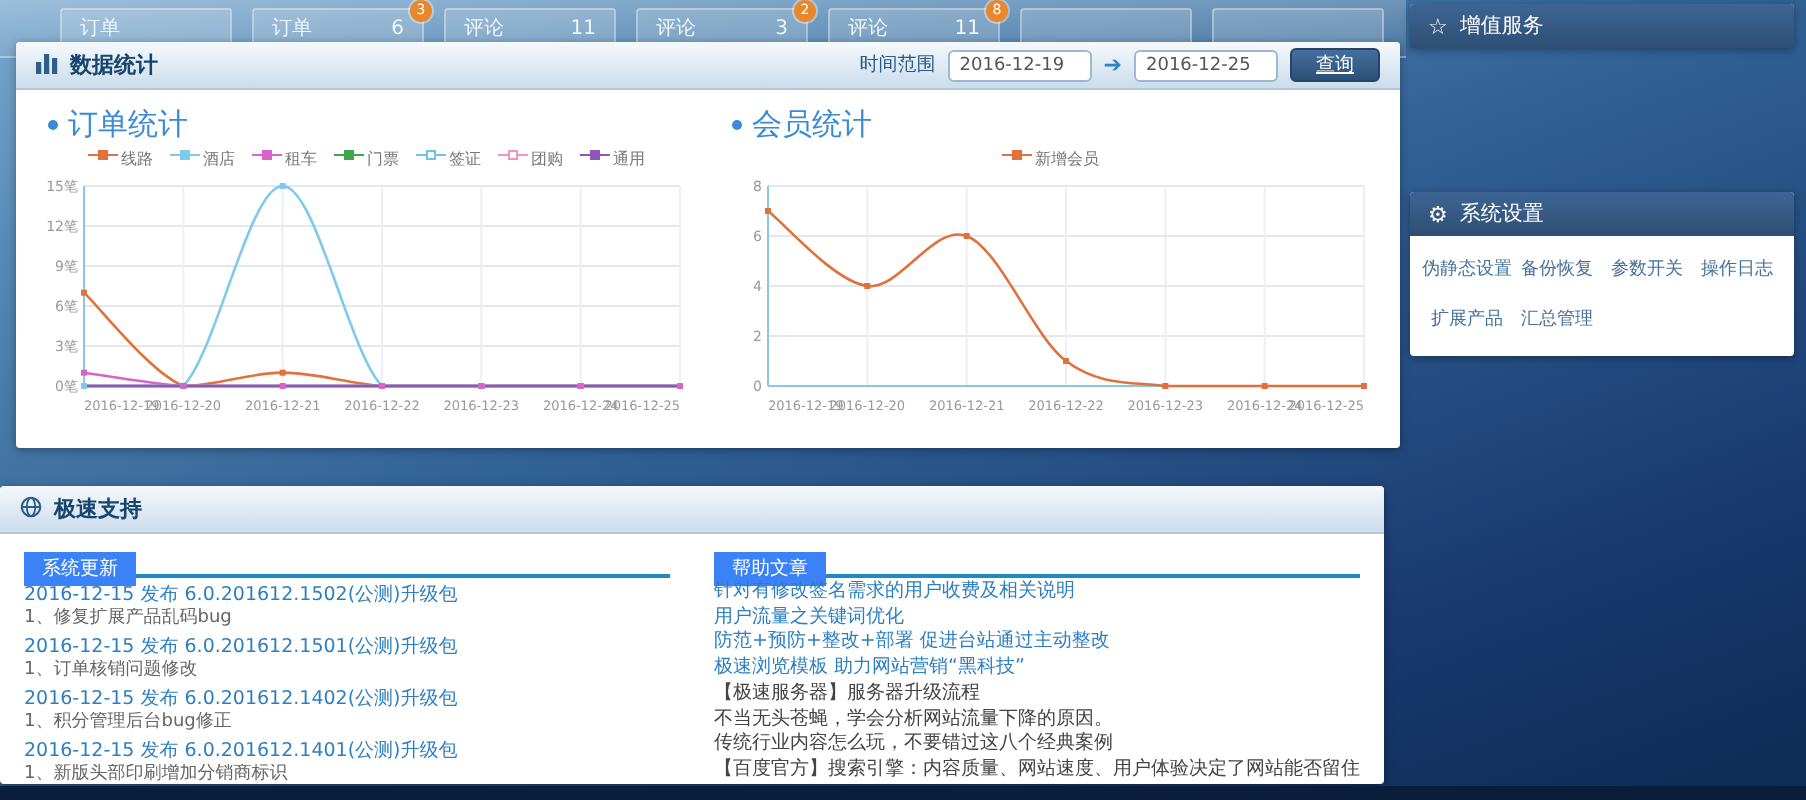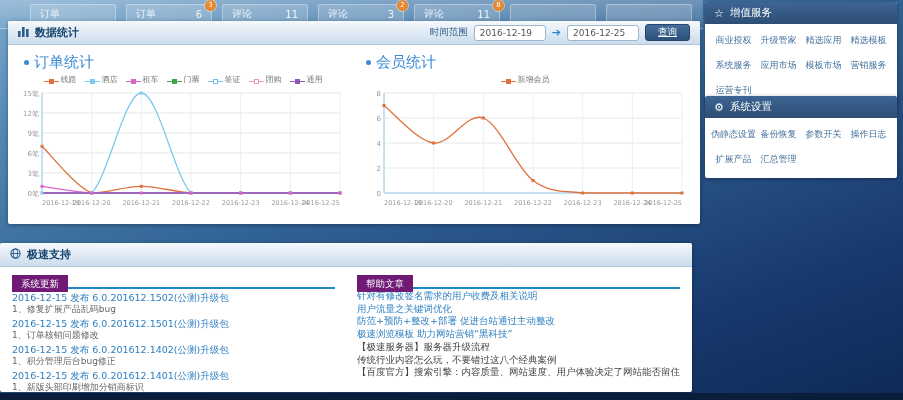--- a/index.html
+++ b/index.html
@@ -30,28 +30,28 @@
   .hd-arrow{color:#2e86c8;font-size:11px;font-weight:normal;}
   .query-btn{height:17px;padding:0 12px;background:linear-gradient(180deg,#446e9c,#2c5178);color:#fff;
     border:1px solid #25466a;border-radius:3px;font-size:9.5px;font-family:inherit;cursor:pointer;text-decoration:underline;}
   .p1{left:8px;top:21px;width:692px;height:203px;}
   .p1-body{display:flex;padding:2px 4px;}
   .chart-block{width:50%;position:relative;}
   .chart-title{font-size:15px;color:#3a8ad6;margin:6px 0 0 12px;display:flex;align-items:center;gap:5px;}
   .dot{width:5px;height:5px;border-radius:50%;background:#3a8ad6;display:inline-block;}
   .legend{display:flex;justify-content:center;align-items:center;gap:8px;height:12px;margin-top:1px;
     font-size:8px;color:#777;}
-  .lg-item{display:inline-flex;align-items:flex-end;gap:2px;cursor:pointer;}
+  .lg-item{display:inline-flex;align-items:flex-start;gap:2px;cursor:pointer;}
   svg.chart{display:block;margin-top:1px;}
   
   .p2{left:0;top:243px;width:692px;height:149px;overflow:hidden;}
   .p2-body{display:flex;gap:22px;padding:5px 12px 0 12px;}
   .col{width:50%;overflow:hidden;}
   .tabrow{border-bottom:2px solid #1d8ac6;height:17px;}
-  .tab{display:inline-block;background:#701a75;color:#fff;font-size:9.5px;line-height:17px;padding:0 9px;cursor:pointer;}
+  .tab{display:inline-block;background:#3b82f6;color:#fff;font-size:9.5px;line-height:17px;padding:0 9px;cursor:pointer;}
   .up-title{color:#2d7fc0;font-size:9.5px;line-height:12px;white-space:nowrap;overflow:hidden;cursor:pointer;margin-top:3px;}
   .up-detail{color:#666;font-size:9px;line-height:11px;white-space:nowrap;overflow:hidden;}
   .art{font-size:9.5px;line-height:11.7px;white-space:nowrap;overflow:hidden;color:#444;cursor:pointer;margin-top:1px;}
   .art.hl{color:#2d7fc0;}
   
   .sp{position:absolute;left:705px;width:192px;background:#fff;border-radius:2px;box-shadow:0 1px 4px rgba(0,0,0,.35);}
   .sp-hd{height:22px;background:linear-gradient(180deg,#3d6594,#2e4e74);color:#fff;font-size:10.5px;
     display:flex;align-items:center;gap:6px;padding:0 9px;border-radius:2px 2px 0 0;}
   .sp-ic{font-size:11px;line-height:1;}
   .sp-grid{display:grid;grid-template-columns:repeat(4,1fr);row-gap:12px;padding:10px 6px 12px 6px;}
@@ -306,43 +306,33 @@
       <div class="col">
         <div class="tabrow">
           <span class="tab">帮助文章</span>
         </div>
         <div id="articles-list">
             <div class="art hl">针对有修改签名需求的用户收费及相关说明</div>
             <div class="art hl">用户流量之关键词优化</div>
             <div class="art hl">防范+预防+整改+部署 促进台站通过主动整改</div>
             <div class="art hl">极速浏览模板 助力网站营销“黑科技”</div>
             <div class="art">【极速服务器】服务器升级流程</div>
+            <div class="art">不当无头苍蝇，学会分析网站流量下降的原因。</div>
             <div class="art">传统行业内容怎么玩，不要错过这八个经典案例</div>
             <div class="art">【百度官方】搜索引擎：内容质量、网站速度、用户体验决定了网站能否留住用户</div>
           </div>
       </div>
     </div>
   </div>
 
   <div class="sp sp1">
     <div class="sp-hd">
       <span class="sp-ic">☆</span>
       <span>增值服务</span>
     </div>
-    <div class="sp-grid" id="services-grid">
-        <span class="sp-item">商业授权</span>
-        <span class="sp-item">升级管家</span>
-        <span class="sp-item">精选应用</span>
-        <span class="sp-item">精选模板</span>
-        <span class="sp-item">系统服务</span>
-        <span class="sp-item">应用市场</span>
-        <span class="sp-item">模板市场</span>
-        <span class="sp-item">营销服务</span>
-        <span class="sp-item">运营专刊</span>
-      </div>
   </div>
 
   <div class="sp sp2">
     <div class="sp-hd">
       <span class="sp-ic">⚙</span>
       <span>系统设置</span>
     </div>
     <div class="sp-grid" id="settings-grid">
         <span class="sp-item">伪静态设置</span>
         <span class="sp-item">备份恢复</span>

